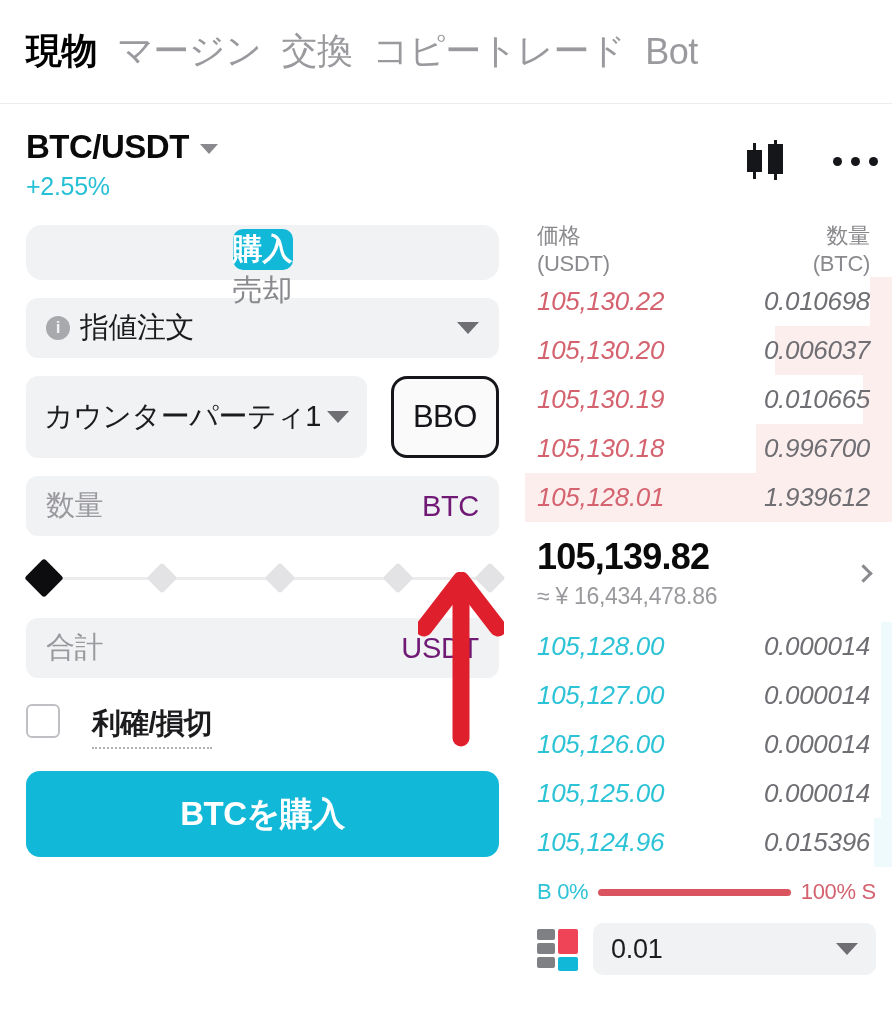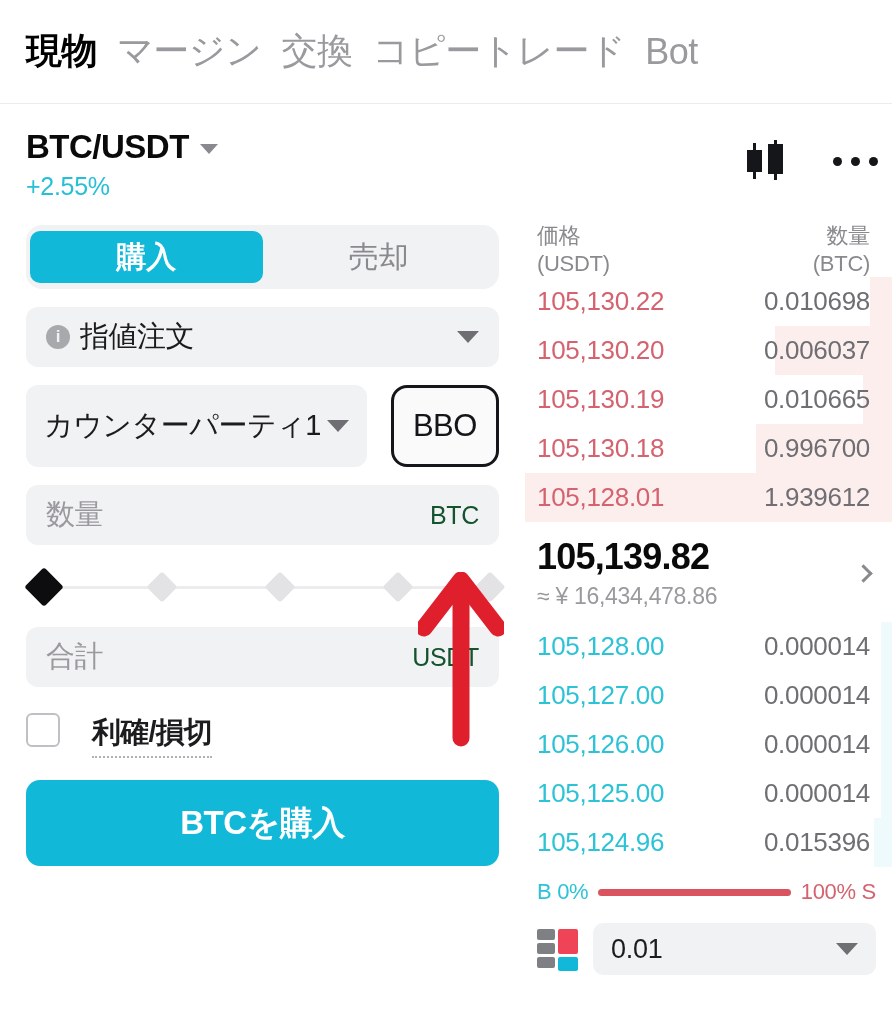--- a/index.html
+++ b/index.html
@@ -81,26 +81,27 @@
   .c2wick { left: 31px; top: 0px;  width: 3px;  height: 40px; }
   .dots { display: flex; gap: 9px; }
   .dots span {
     width: 9px; height: 9px; border-radius: 50%;
     background: #15161a; display: block;
   }
 
   
   .segmented {
     margin-top: 24px;
-    height: 64px;
+    height: 55px;
     background: #f1f2f4;
     border-radius: 16px;
     display: flex;
     align-items: center;
     padding: 4px;
+    flex-direction: column;
   }
   .seg {
     flex: 1;
     height: 52px;
     display: flex;
     align-items: center;
     justify-content: center;
     font-size: 30px;
     color: #8a8a8e;
     border-radius: 10px;
@@ -141,22 +142,22 @@
     flex: 1;
     letter-spacing: -0.5px;
   }
   .field-ph {
     font-size: 29px;
     color: #9a9a9e;
     flex: 1;
     letter-spacing: -0.5px;
   }
   .field-suffix {
-    font-size: 25px;
-    color: #14532d;
+    font-size: 29px;
+    color: #701a75;
     letter-spacing: -0.3px;
   }
   .caret-dn {
     width: 0; height: 0;
     border-left: 11px solid transparent;
     border-right: 11px solid transparent;
     border-top: 12px solid #6e6e73;
     flex: 0 0 auto;
   }
 
@@ -304,20 +305,21 @@
   }
   .ob-head .r { text-align: right; }
 
   .ob-row {
     position: relative;
     height: 49px;
     display: flex;
     align-items: center;
     justify-content: space-between;
     padding: 0 22px 0 12px;
+    font-style: italic;
   }
   .depth {
     position: absolute;
     right: 0; top: 0; bottom: 0;
     background: #fdeeee;
   }
   .depth.bid { background: #eefafb; }
   .ob-price, .ob-qty {
     position: relative;
     font-size: 26px;

